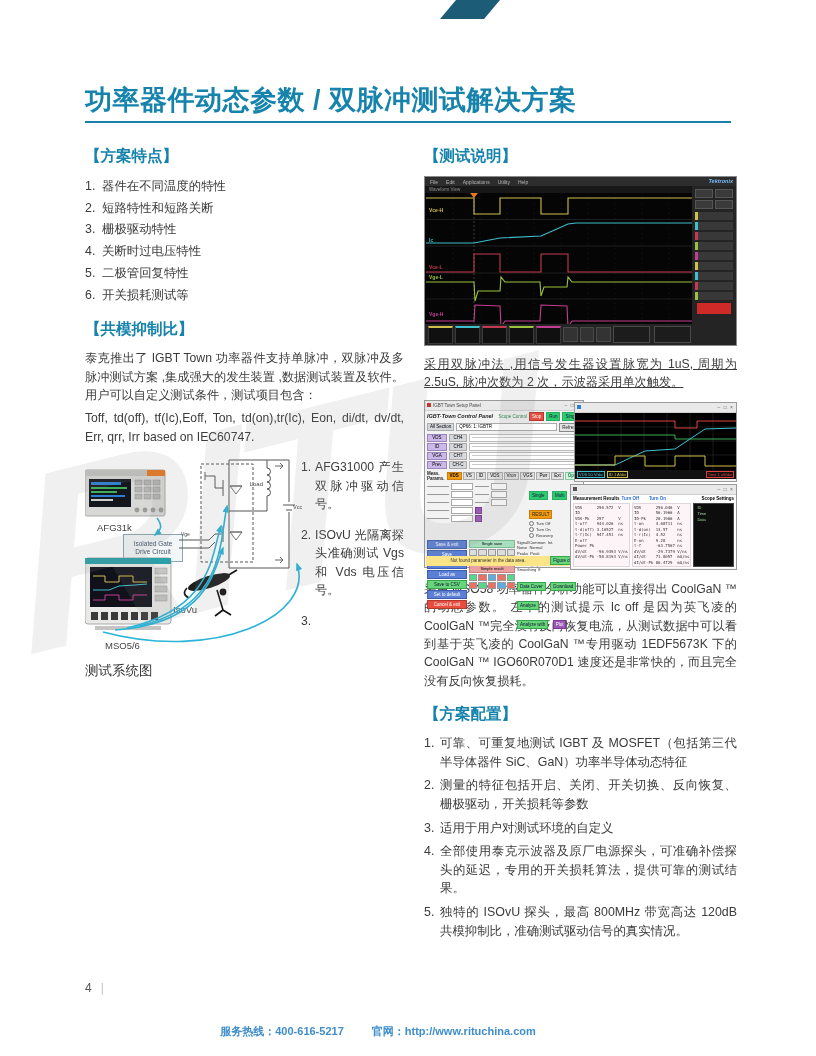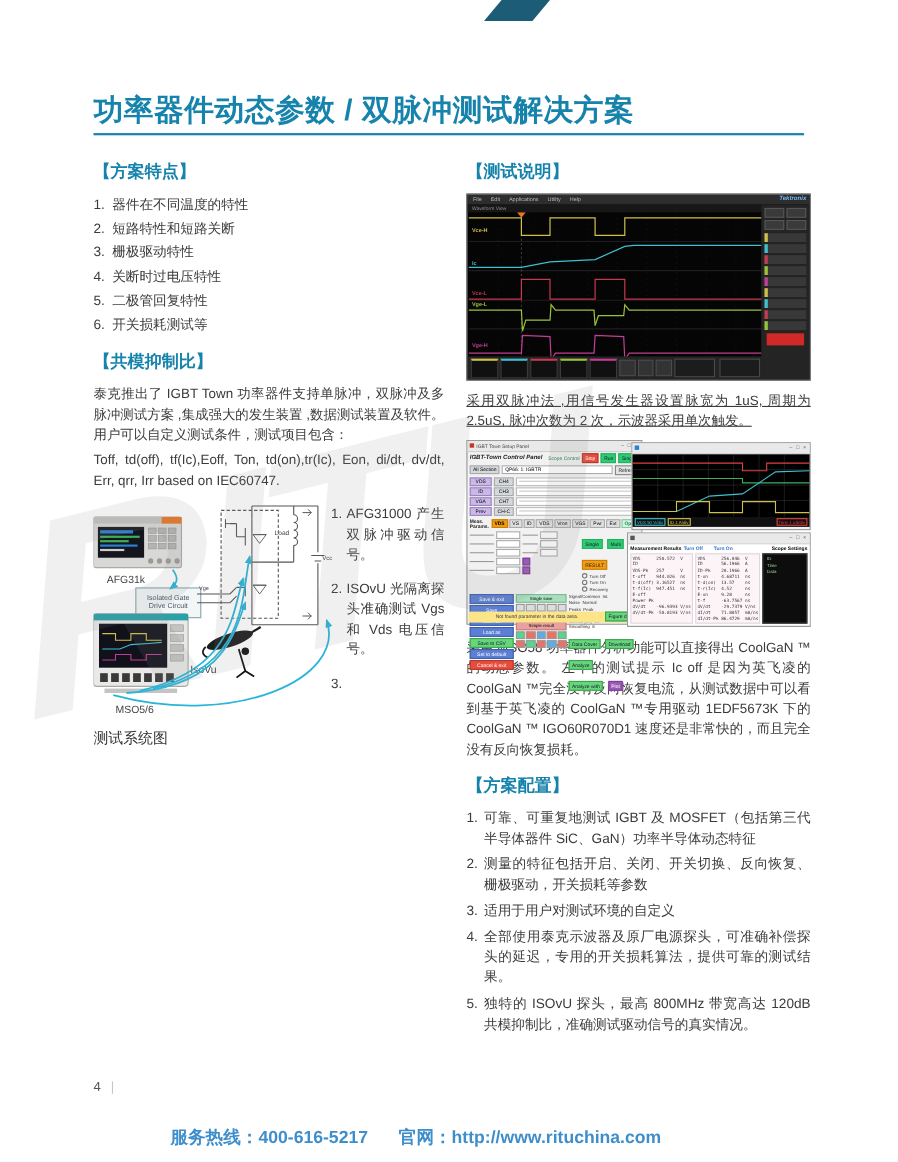--- a/index.html
+++ b/index.html
@@ -106,21 +106,21 @@
   .pchip{font-size:4px;color:#eee;border:1px solid #555;line-height:5px;padding:0 1px;white-space:nowrap;}
   .res-head{display:flex;align-items:center;font-size:4.5px;padding:1px 2px;gap:2px;background:#fff;}
   .res-body{display:flex;gap:2px;padding:1px 2px;background:#fff;}
   .rescol{flex:1;background:#fdf4f8;border:1px solid #e3d5de;padding:1px;}
   .resrow{font-size:4px;line-height:5.5px;color:#333;white-space:pre;font-family:"DejaVu Sans Mono",monospace;}
   .scol{width:46px;background:#0d0d0d;border:1px solid #444;padding:1px;}
   .srow{font-size:4px;line-height:6px;color:#9fdfA0;color:#9fdf9f;padding-left:2px;}
   
   .pagenum{left:85px;top:981px;font-size:12px;color:#555;}
   .pagenum .bar{color:#c4c4c4;margin-left:9px;}
-  .footer{left:0;top:1024px;width:756px;text-align:center;font-size:16px;color:#3e8ecb;font-weight:600;}
+  .footer{left:0;top:1024px;width:756px;text-align:center;font-size:11px;color:#3e8ecb;font-weight:600;}
   .footer .gap{display:inline-block;width:28px;}
   
   .wm{left:10px;top:380px;font-size:250px;font-weight:700;font-style:italic;letter-spacing:-14px;
       color:rgba(140,140,140,0.13);transform:rotate(-14deg) skewX(-8deg);z-index:5;pointer-events:none;line-height:1;}
   .content{position:absolute;inset:0;z-index:1;}
 </style>
 </head>
 <body>
 
 <div class="content">

